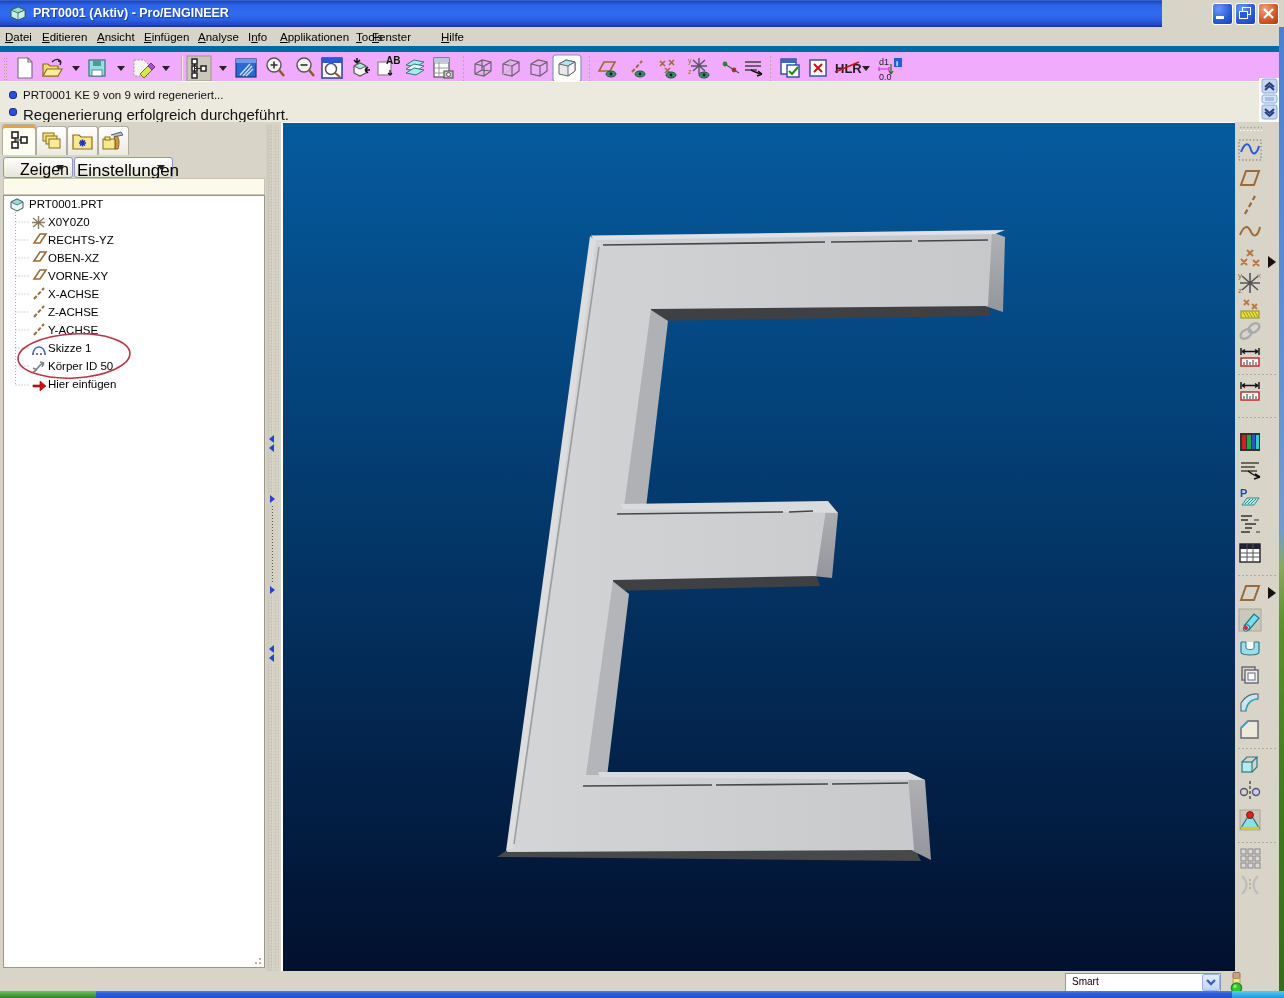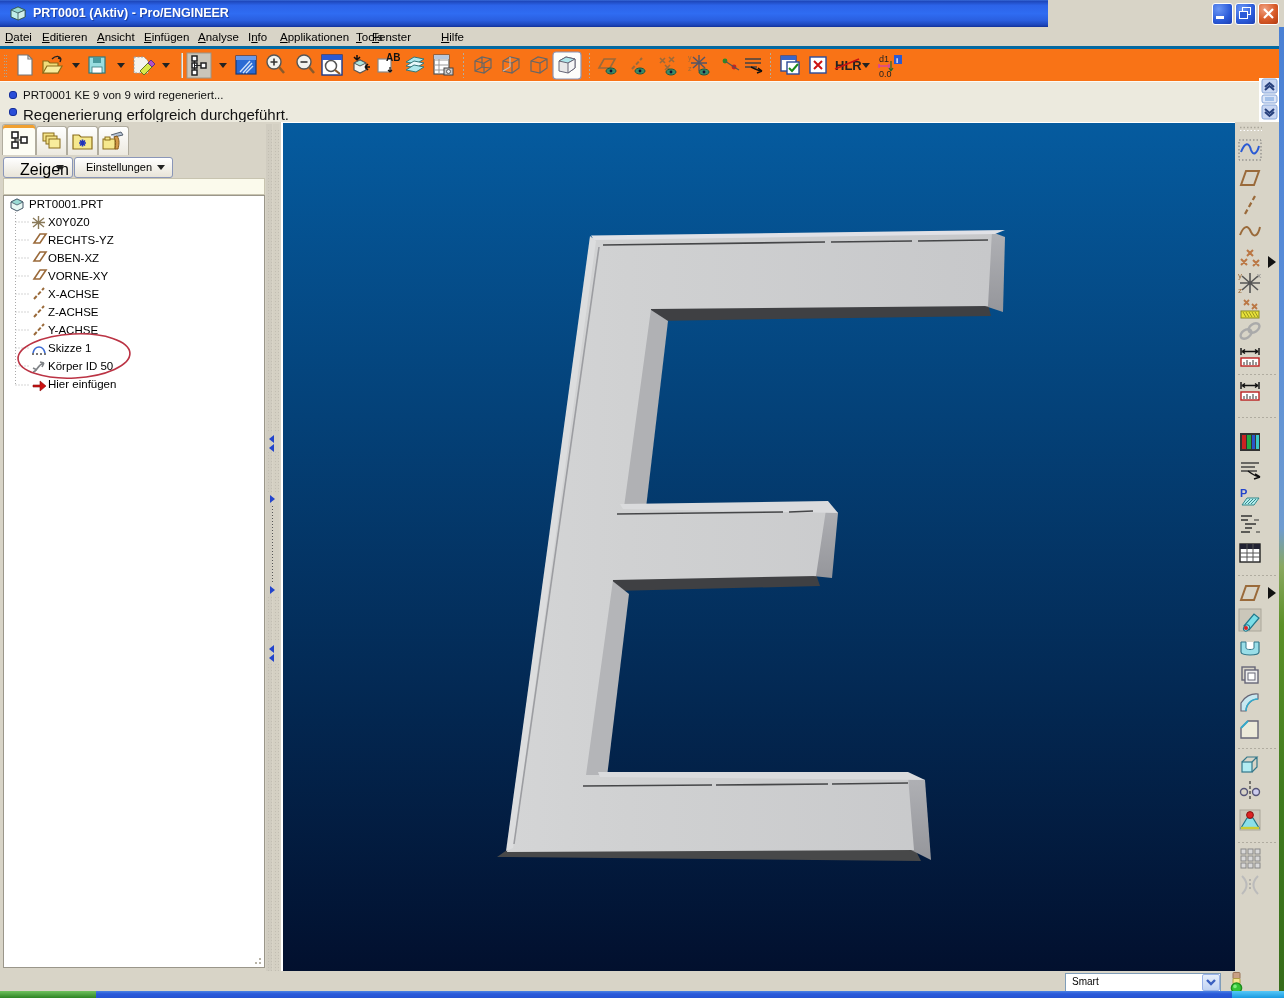--- a/index.html
+++ b/index.html
@@ -1,21 +1,21 @@
 <!DOCTYPE html>
 <html><head><meta charset="utf-8">
 <style>
 html,body{margin:0;padding:0}
 body{width:1284px;height:998px;position:relative;overflow:hidden;
  font-family:"Liberation Sans",sans-serif;background:#d8d4c7}
 .abs{position:absolute}
 </style></head>
 <body>
 
-<div class="abs" style="left:0;top:0;width:1048px;height:27px;
+<div class="abs" style="left:0;top:0;width:1162px;height:27px;
  background:linear-gradient(#3a6cd8 0%,#1e48bc 5%,#2c63e8 20%,#2f6cf2 50%,#2a5fe0 75%,#1d47bc 92%,#10309a 100%);">
  <svg class="abs" style="left:9px;top:4px" width="18" height="18" viewBox="0 0 18 18">
   <polygon points="2,6 9,3 16,6 16,13 9,16 2,13" fill="#bfeee8" stroke="#355" stroke-width="1"></polygon>
   <polygon points="2,6 9,9 16,6 9,3" fill="#9adbd4" stroke="#355" stroke-width="0.8"></polygon>
   <polygon points="9,9 16,6 16,13 9,16" fill="#cfeeea" stroke="#355" stroke-width="0.8"></polygon>
  </svg>
  <span class="abs" style="left:33px;top:6px;font-size:12.5px;font-weight:bold;color:#fff;
   text-shadow:1px 1px 1px #1a3a9a">PRT0001 (Aktiv) - Pro/ENGINEER</span>
 
  <div class="abs" style="left:1212px;top:3px;width:19px;height:20px;border:1px solid #fff;border-radius:3px;
@@ -40,22 +40,22 @@
   <span class="abs" style="left:97px;top:4px"><u>A</u>nsicht</span>
   <span class="abs" style="left:144px;top:4px"><u>E</u>infügen</span>
   <span class="abs" style="left:198px;top:4px"><u>A</u>nalyse</span>
   <span class="abs" style="left:248px;top:4px">I<u>n</u>fo</span>
   <span class="abs" style="left:280px;top:4px"><u>A</u>pplikationen</span>
   <span class="abs" style="left:356px;top:4px"><u>T</u>ools</span>
   <span class="abs" style="left:372px;top:4px"><u>F</u>enster</span>
   <span class="abs" style="left:441px;top:4px"><u>H</u>ilfe</span>
 </div>
 
-<div class="abs" style="left:0;top:46px;width:1279px;height:34px;background:#f97316;
- border-top:3px solid #0369a1;border-bottom:1px solid #b8b4a8">
+<div class="abs" style="left:0;top:46px;width:1279px;height:34px;background:#f0abfc;
+ border-top:6px solid #0369a1;border-bottom:1px solid #b8b4a8">
 <svg width="1279" height="33" viewBox="0 0 1279 33">
  <g stroke="#aaa69a" stroke-width="1" stroke-dasharray="1,2">
   <path d="M4.5 6 L4.5 28 M6.5 6 L6.5 28"></path>
  </g>
 
  <g transform="translate(25,16)">
         <path d="M-7 -10 L3 -10 L7 -6 L7 10 L-7 10 Z" fill="#fff" stroke="#777" stroke-width="1.2"></path>
         <path d="M3 -10 L3 -6 L7 -6" fill="none" stroke="#777" stroke-width="1.2"></path>
       </g>
 
@@ -343,21 +343,21 @@
   </svg>
  </div>
 
  <div class="abs" style="left:3px;top:35px;width:68px;height:19px;background:linear-gradient(#ffffff,#e8e4d8);border:1px solid #8a96b8;border-radius:3px">
   <span class="abs" style="left:16px;top:3px;font-size:16px">Zeigen</span>
   <svg class="abs" style="left:52px;top:7px" width="9" height="6">
         <polygon points="0,0 8,0 4,5" fill="#222"></polygon>
       </svg>
  </div>
  <div class="abs" style="left:74px;top:35px;width:97px;height:19px;background:linear-gradient(#ffffff,#e8e4d8);border:1px solid #8a96b8;border-radius:3px">
-  <span class="abs" style="left:11px;top:3px;font-size:11px">Einstellungen</span>
+  <span class="abs" style="left:2px;top:3px;font-size:17px">Einstellungen</span>
   <svg class="abs" style="left:82px;top:7px" width="9" height="6">
         <polygon points="0,0 8,0 4,5" fill="#222"></polygon>
       </svg>
  </div>
 
  <div class="abs" style="left:3px;top:56px;width:260px;height:15px;background:#fbfaec;border:1px solid #c8c4b0"></div>
 
  <div class="abs" style="left:3px;top:73px;width:260px;height:771px;background:#fff;border:1px solid #9a968a">
   <svg width="258" height="280" viewBox="0 0 258 280">
 

